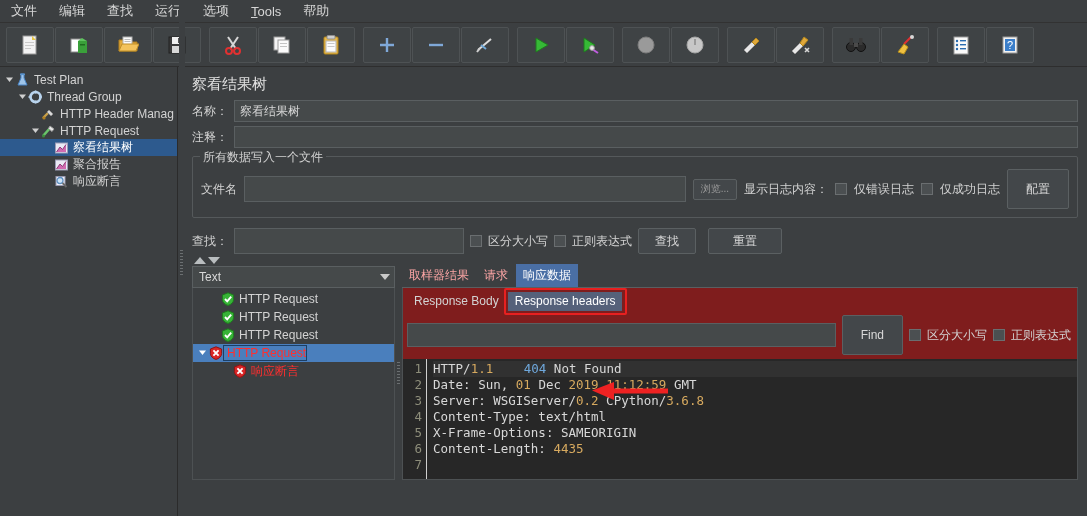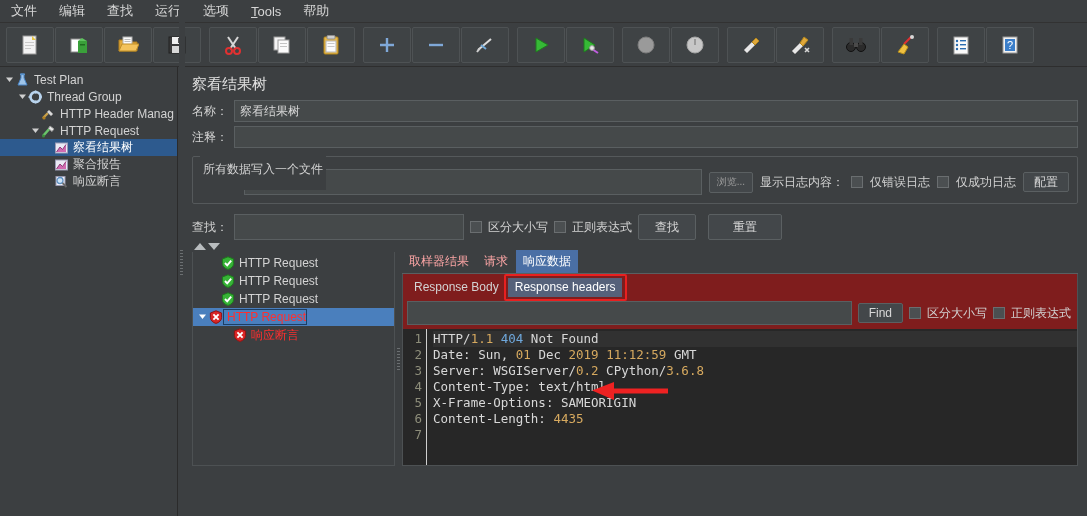--- a/index.html
+++ b/index.html
@@ -74,25 +74,25 @@
     color: #d8d8d8; font-size: 12px; padding: 0 5px; line-height: 20px;
     font-family: "Liberation Sans", sans-serif; outline: none;
   }
 
   .group {
     margin: 8px 6px 0 6px; border: 1px solid #55595b; border-radius: 2px;
     position: relative; padding: 12px 8px 8px 8px;
   }
   .group > .glabel {
     position: absolute; top: -8px; left: 7px; background: #3c3f41;
-    padding: 12px 3px; font-size: 12px; color: #d3d3d3;
+    padding: 0 3px; font-size: 12px; color: #d3d3d3;
   }
   .btn {
     background: #43474a; border: 1px solid #5b6062; color: #d8d8d8;
-    font-size: 12px; height: 20px; padding: 0 10px; border-radius: 2px;
+    font-size: 12px; height: 40px; padding: 0 18px; border-radius: 2px;
     cursor: pointer; white-space: nowrap;
     font-family: "Liberation Sans", sans-serif;
   }
   .btn.small { height: 21px; font-size: 10px; padding: 0 7px; color: #9a9a9a; }
   .cbx {
     width: 12px; height: 12px; background: #4b4f51; border: 1px solid #6a6e70;
     display: inline-block; cursor: pointer;
   }
 
   .updown { display: flex; gap: 2px; padding: 3px 0 2px 8px; }
@@ -154,21 +154,21 @@
   }
   .gutter {
     width: 24px; background: #272727; color: #8d8d7a; text-align: right;
     padding: 2px 4px 0 0; border-right: 1px solid #cfcfcf;
     user-select: none;
   }
   .gutter div { height: 16px; line-height: 16px; }
   .code { flex: 1; padding: 2px 0 0 6px; color: #d8d8d8; }
   .code .ln { height: 16px; line-height: 16px; white-space: pre; }
   .tk-num { color: #d6a95f; }
-  .tk-code { color: #6fa8dc; }
+  .tk-code { color: #6fa8dc; margin-left: 23px; }
   .cursor-line { background: #313131; }
 
   .arrow-annot { position: absolute; pointer-events: none; }
 </style>
 </head>
 <body>
 
 <div id="app">
 
   <div class="menubar">
@@ -525,20 +525,24 @@
     </div>
 
     <div class="updown">
       <span class="tri up"></span>
       <span class="tri down"></span>
     </div>
 
     <div class="results-split">
 
       <div class="res-left">
+        <div class="combo">
+          <span>Text</span>
+          <span class="arrow"></span>
+        </div>
         <div class="res-tree">
           <div id="results-host">
               <div class="rrow" style="padding-left: 16px;">
                 <span class="tw"></span>
                 <span class="ticon">
                   <svg width="14" height="14" viewBox="0 0 14 14">
                     <path d="M7 0.8 L12.6 3 L12.6 7.4 C12.6 10.4 10 12.6 7 13.4 C4 12.6 1.4 10.4 1.4 7.4 L1.4 3 Z" fill="#37b337" stroke="#1d7a1d"></path>
                     <path d="M4 7 L6.2 9.3 L10.2 4.6" stroke="#ffffff" stroke-width="1.9" fill="none"></path>
                   </svg>
                 </span>

